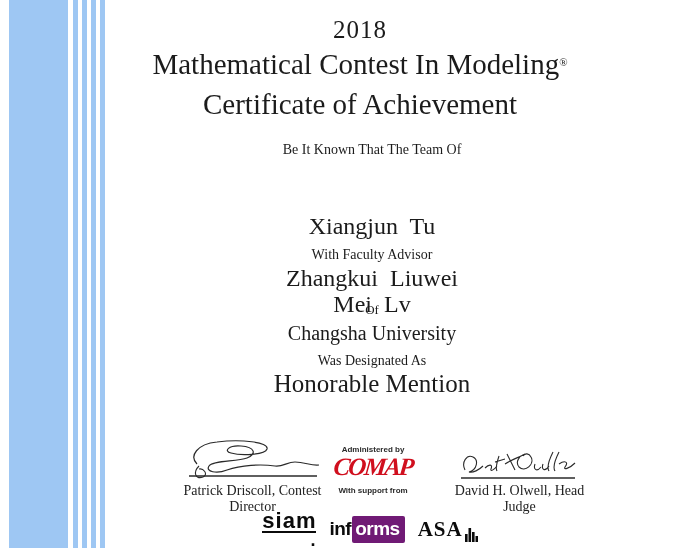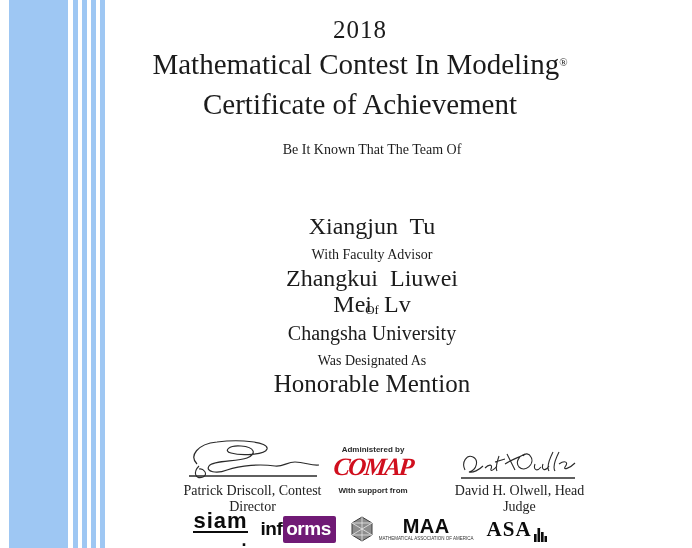--- a/index.html
+++ b/index.html
@@ -120,30 +120,20 @@
 
 <div class="logos">
   <div class="siam">
     <span class="word">siam</span>
       <span class="dot">.</span>
   </div>
   <div class="informs">
     <span>inf</span>
       <span class="orms">orms</span>
   </div>
-  <div class="maa">
-    <svg width="26" height="26" viewBox="0 0 26 26">
-      <polygon points="13,1 23,7 23,19 13,25 3,19 3,7" fill="#8d8d8d" stroke="#3c3c3c" stroke-width="1"></polygon>
-      <path d="M13,1 L13,25 M3,7 L23,19 M23,7 L3,19 M3,7 L23,7 M3,19 L23,19" stroke="#e9e9e9" stroke-width="0.8" fill="none"></path>
-    </svg>
-    <div class="maa-txt">
-      <div class="maa-label">MAA</div>
-      <div class="maa-caption">MATHEMATICAL ASSOCIATION OF AMERICA</div>
-    </div>
-  </div>
   <div class="asa">
     <span>ASA</span>
     <svg width="13" height="18" viewBox="0 0 13 18">
       <rect x="0" y="10" width="2.6" height="8" fill="#0b0b0b"></rect>
       <rect x="3.5" y="4" width="2.6" height="14" fill="#0b0b0b"></rect>
       <rect x="7" y="8" width="2.6" height="10" fill="#0b0b0b"></rect>
       <rect x="10.5" y="12" width="2.5" height="6" fill="#0b0b0b"></rect>
     </svg>
   </div>
 </div>

